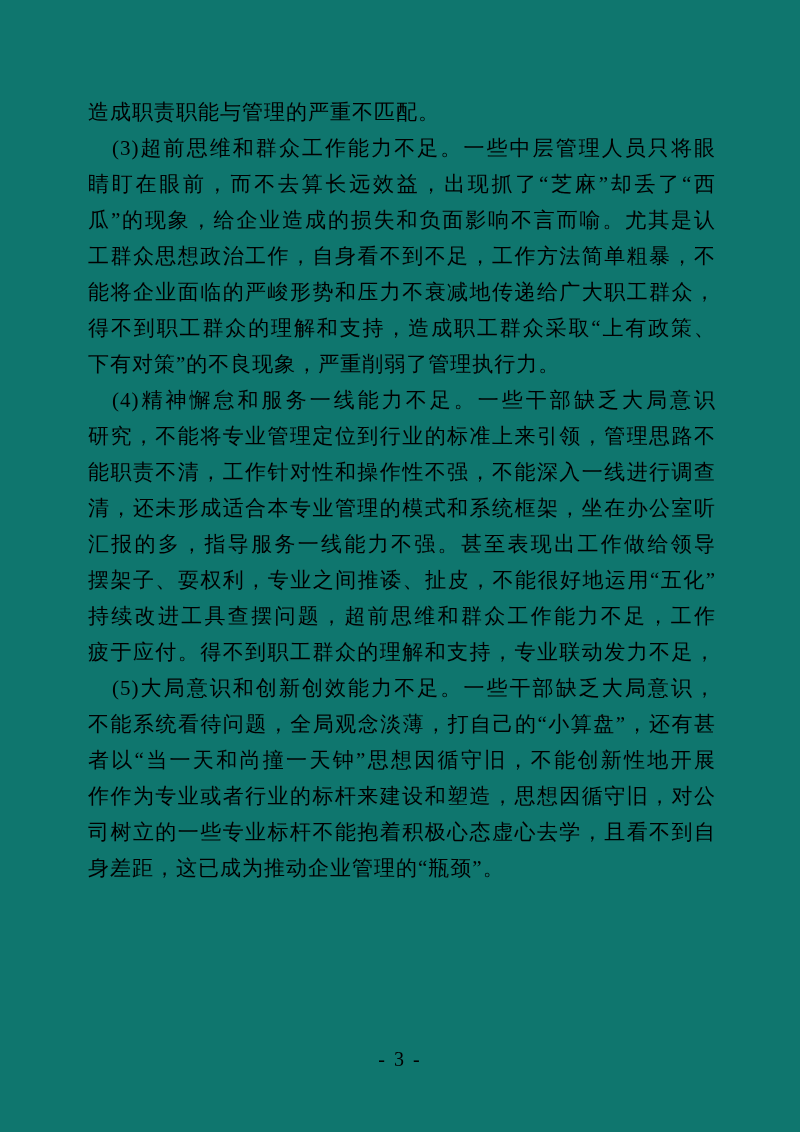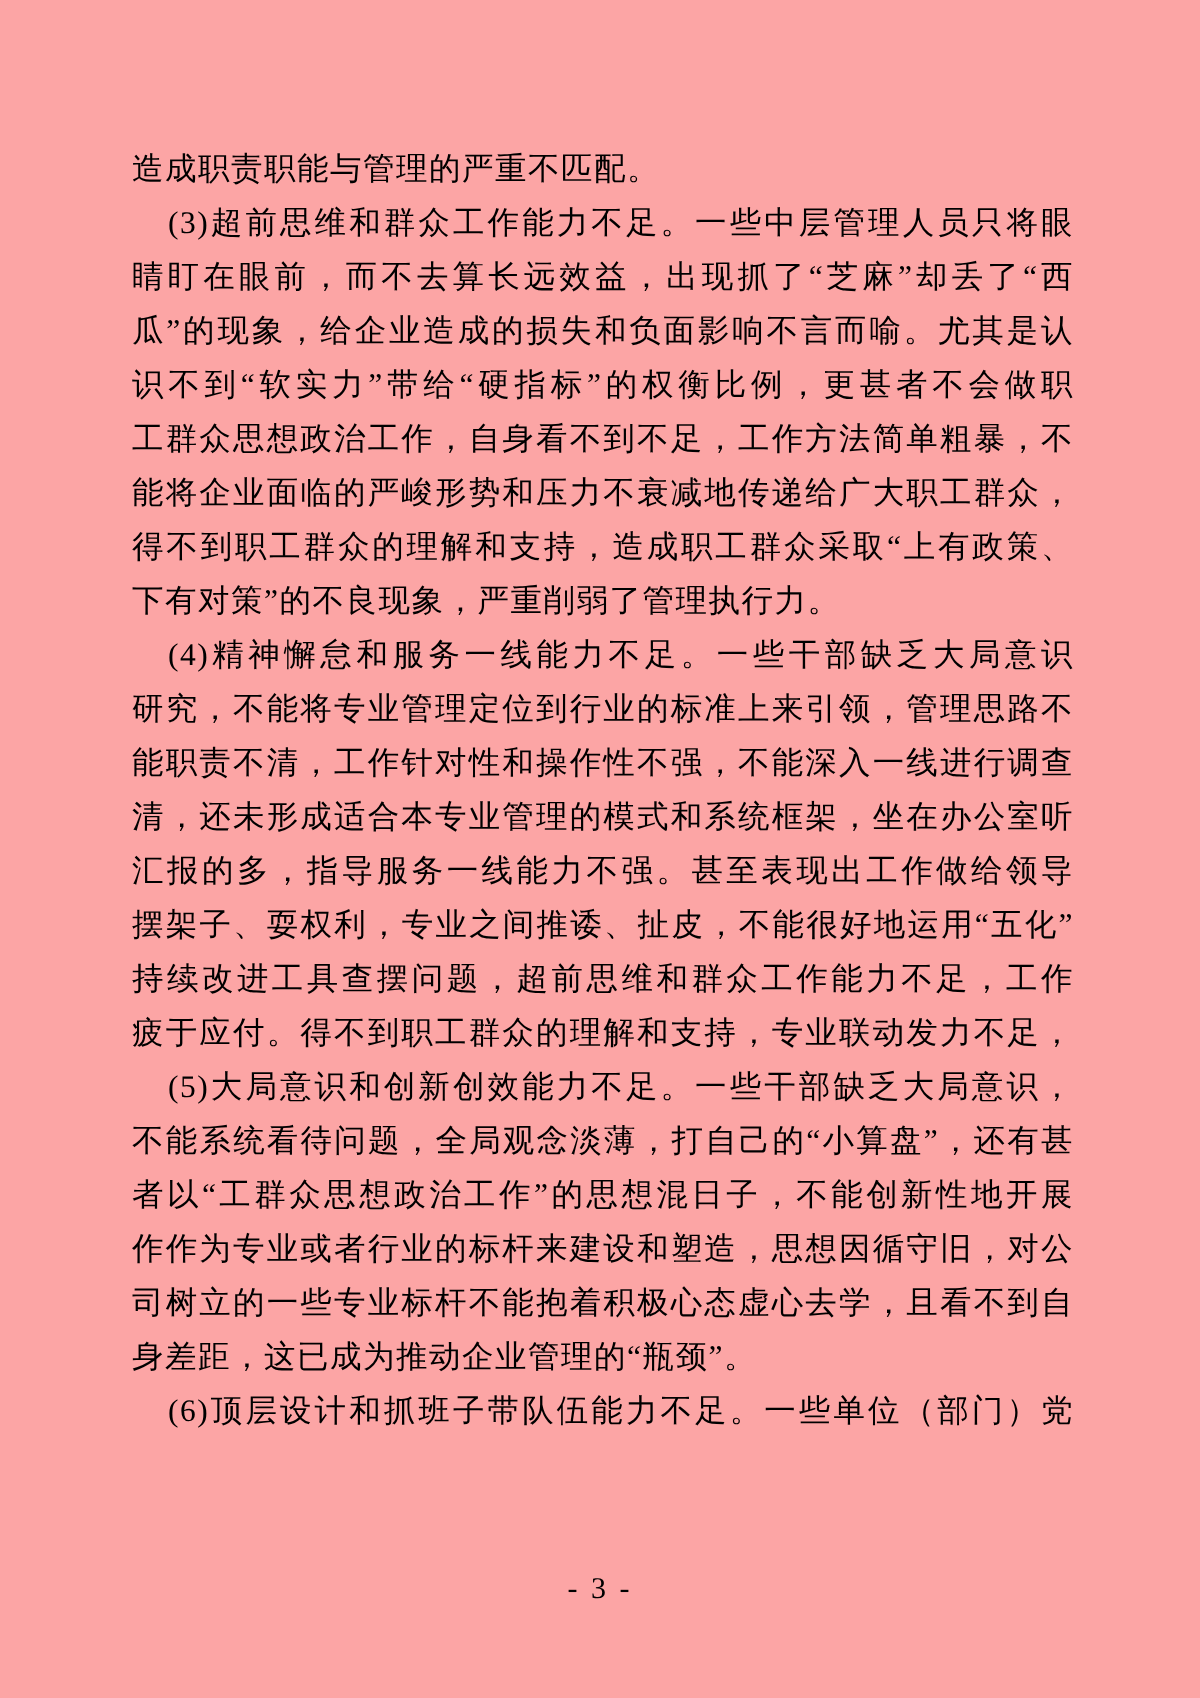--- a/index.html
+++ b/index.html
@@ -4,21 +4,21 @@
 <style>
   html, body {
     margin: 0;
     padding: 0;
     background: #ffffff;
   }
   .page {
     position: relative;
     width: 800px;
     height: 1132px;
-    background: #fca5a5;
+    background: #0f766e;
     color: #000000;
     font-family: "Liberation Serif", serif;
     overflow: hidden;
   }
   .doc-body {
     position: absolute;
     left: 88px;
     top: 94px;
     width: 628px;
   }
@@ -54,37 +54,35 @@
 </style>
 </head>
 <body>
 
 <div class="page">
   <main class="doc-body">
       <div class="doc-line"><span>造成职责职能与管理的严重不匹配。</span></div>
       <div class="doc-line justify indent"><span class="bold">(3)超前思维和群众工作能力不足。</span><span>一些中层管理人员只将眼</span></div>
       <div class="doc-line justify"><span>睛盯在眼前，而不去算长远效益，出现抓了“芝麻”却丢了“西</span></div>
       <div class="doc-line justify"><span>瓜”的现象，给企业造成的损失和负面影响不言而喻。尤其是认</span></div>
-      <div class="doc-line justify"><span>识不到“软实力”带给“硬指标”的权衡比例，更甚者不会做职</span></div>
       <div class="doc-line justify"><span>工群众思想政治工作，自身看不到不足，工作方法简单粗暴，不</span></div>
       <div class="doc-line justify"><span>能将企业面临的严峻形势和压力不衰减地传递给广大职工群众，</span></div>
       <div class="doc-line justify"><span>得不到职工群众的理解和支持，造成职工群众采取“上有政策、</span></div>
       <div class="doc-line"><span>下有对策”的不良现象，严重削弱了管理执行力。</span></div>
       <div class="doc-line justify indent"><span class="bold">(4)精神懈怠和服务一线能力不足。</span><span>一些干部缺乏大局意识</span></div>
       <div class="doc-line justify"><span>研究，不能将专业管理定位到行业的标准上来引领，管理思路不</span></div>
       <div class="doc-line justify"><span>能职责不清，工作针对性和操作性不强，不能深入一线进行调查</span></div>
       <div class="doc-line justify"><span>清，还未形成适合本专业管理的模式和系统框架，坐在办公室听</span></div>
       <div class="doc-line justify"><span>汇报的多，指导服务一线能力不强。甚至表现出工作做给领导看，</span></div>
       <div class="doc-line justify"><span>摆架子、耍权利，专业之间推诿、扯皮，不能很好地运用“五化”</span></div>
       <div class="doc-line justify"><span>持续改进工具查摆问题，超前思维和群众工作能力不足，工作</span></div>
       <div class="doc-line justify"><span>疲于应付。得不到职工群众的理解和支持，专业联动发力不足，</span></div>
       <div class="doc-line justify indent"><span class="bold">(5)大局意识和创新创效能力不足。</span><span>一些干部缺乏大局意识，</span></div>
       <div class="doc-line justify"><span>不能系统看待问题，全局观念淡薄，打自己的“小算盘”，还有甚</span></div>
-      <div class="doc-line justify"><span>者以“工群众思想政治工作”的思想混日子，不能创新性地开展</span></div>
+      <div class="doc-line justify"><span>者以“当一天和尚撞一天钟”思想因循守旧，不能创新性地开展</span></div>
       <div class="doc-line justify"><span>作作为专业或者行业的标杆来建设和塑造，思想因循守旧，对公</span></div>
       <div class="doc-line justify"><span>司树立的一些专业标杆不能抱着积极心态虚心去学，且看不到自</span></div>
       <div class="doc-line"><span>身差距，这已成为推动企业管理的“瓶颈”。</span></div>
-      <div class="doc-line justify indent"><span class="bold">(6)顶层设计和抓班子带队伍能力不足。</span><span>一些单位（部门）党</span></div>
     </main>
   <div class="footer">
     <span>- 3 -</span>
   </div>
 </div>
 
 </body></html>

